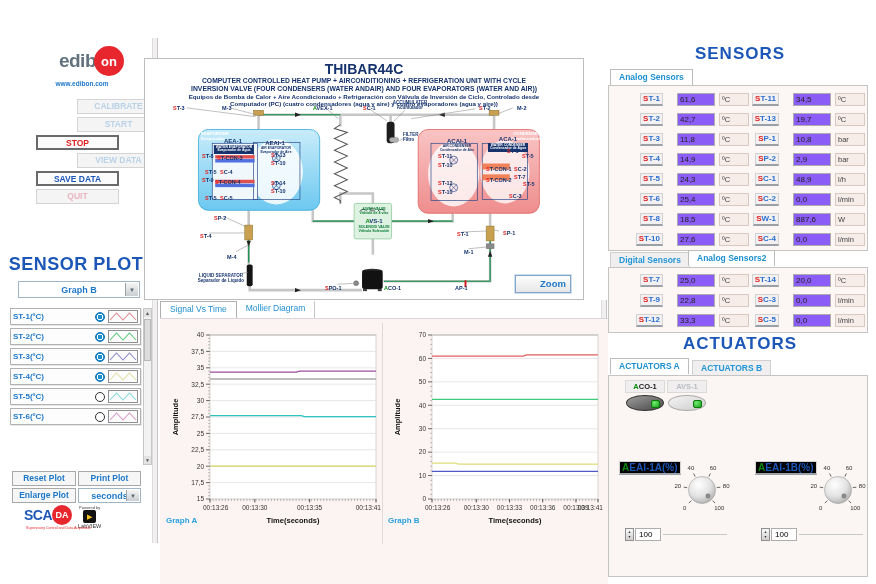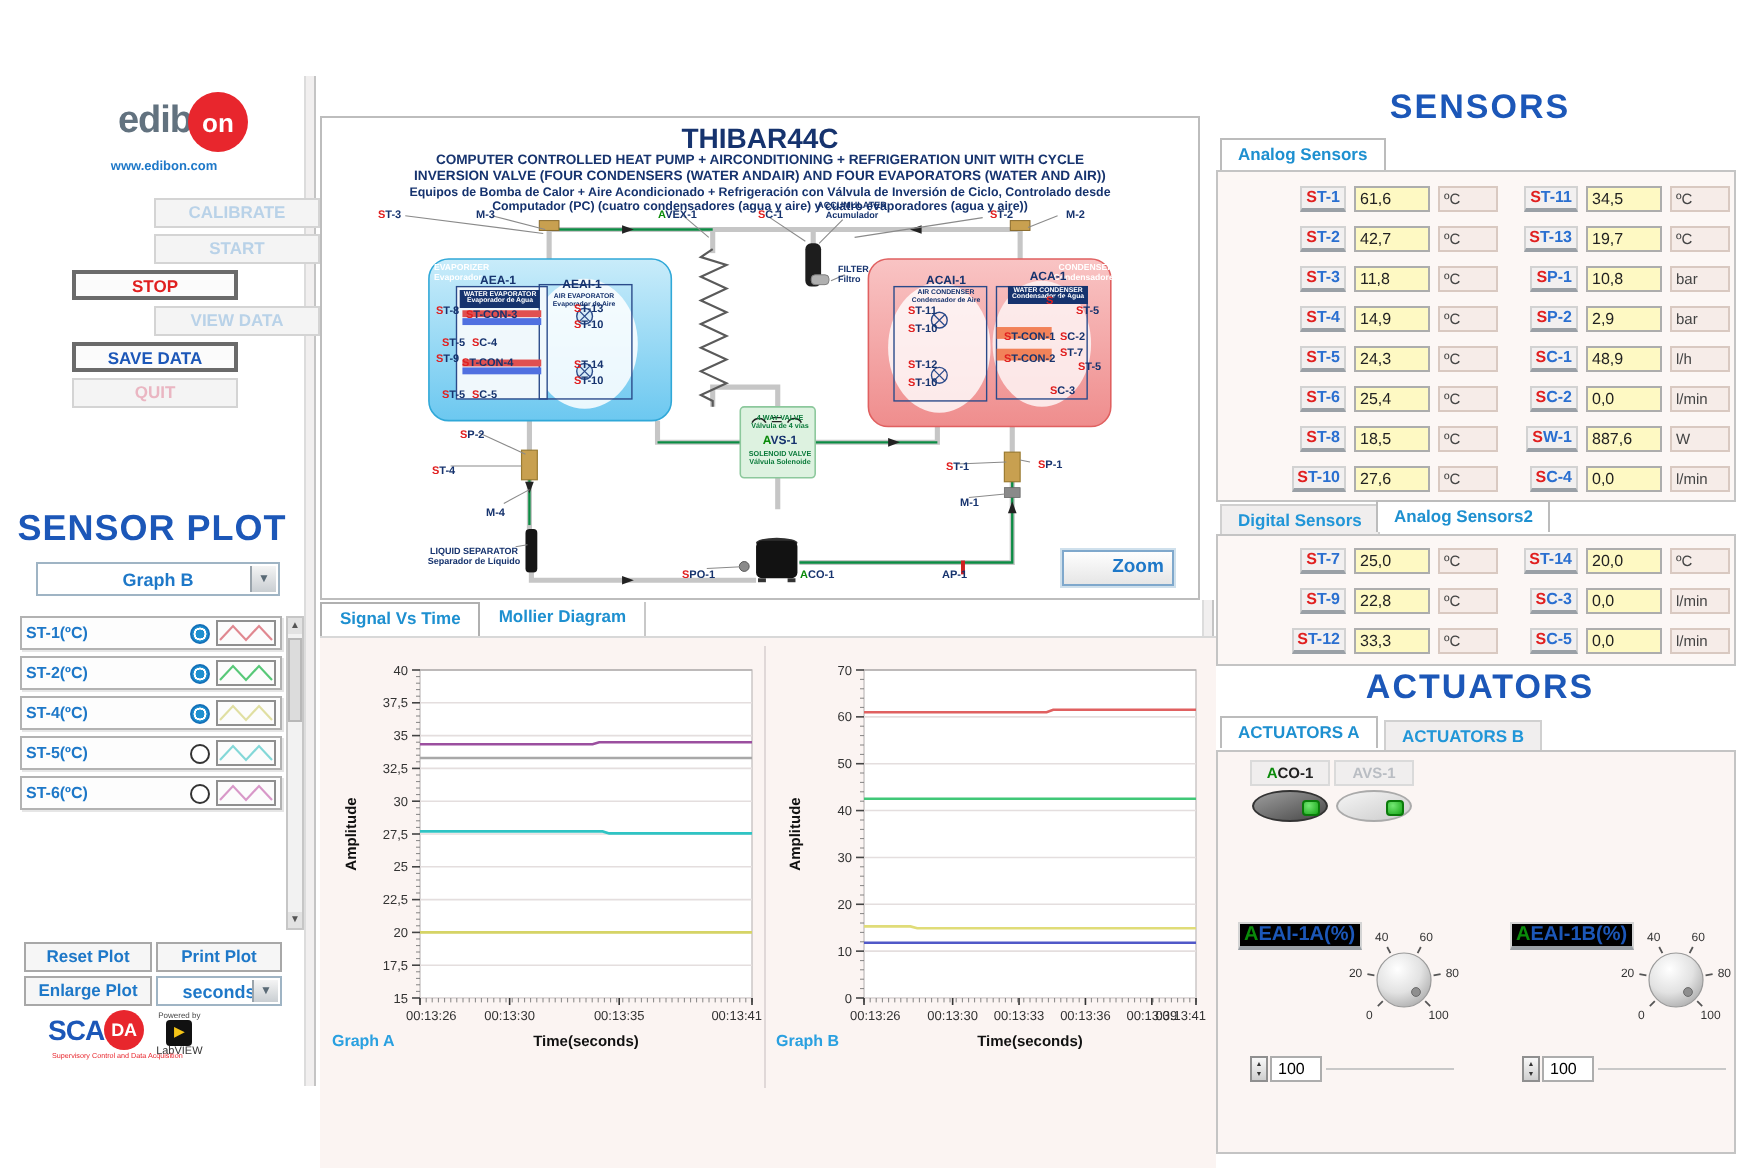--- a/index.html
+++ b/index.html
@@ -54,21 +54,21 @@
   .scada-pre{font-weight:bold;font-size:14px;color:#1c57b8;letter-spacing:-0.5px;line-height:20px;}
   .scada-da{display:inline-flex;align-items:center;justify-content:center;width:20px;height:20px;border-radius:50%;
             background:#e8262d;color:#fff;font-weight:bold;font-size:9px;}
   .scada-tag{position:absolute;left:2px;top:21px;font-size:3.6px;color:#e8262d;width:70px;}
   .lv{margin-left:6px;text-align:center;}
   .lv .lv-pow{font-size:4px;color:#444;}
   .lv .lv-box{width:13px;height:13px;background:#111;border-radius:2px;color:#f5c518;font-size:7px;line-height:13px;margin:0 auto;}
   .lv .lv-name{font-size:5.5px;color:#333;}
 
   
-  #diagram-panel{left:160px;top:58px;width:440px;height:242px;background:#fff;border:1px solid #bdbdbd;}
+  #diagram-panel{left:144px;top:58px;width:440px;height:242px;background:#fff;border:1px solid #bdbdbd;}
   #diag-title{position:absolute;top:2px;left:0;right:0;text-align:center;font-size:14px;font-weight:bold;color:#16336e;}
   .diag-sub{position:absolute;left:0;right:0;text-align:center;font-weight:bold;color:#16336e;}
   #diag-sub1{top:18px;font-size:6.8px;}
   #diag-sub2{top:26px;font-size:6.8px;}
   #diag-es1{top:34px;font-size:6.2px;}
   #diag-es2{top:41px;font-size:6.2px;}
   #diag-canvas{position:absolute;left:0;top:38px;width:438px;height:202px;}
   #diag-labels{position:absolute;left:0;top:38px;width:438px;height:202px;pointer-events:none;}
   .dl{position:absolute;font-weight:bold;font-size:5.5px;color:#16336e;white-space:pre-line;line-height:1.15;}
   .dl.r::first-letter{color:#e02020;}
@@ -80,42 +80,42 @@
   .dl.chip::first-letter{color:#fff;}
   .dl.tb{font-size:3.4px;}
   .dl.gb{color:#0a7a3a;font-size:3.6px;}
   .dl.nb{font-size:4.5px;}
   #zoom-button{position:absolute;right:12px;bottom:6px;width:56px;height:18px;background:linear-gradient(#fefefe,#e6e6e6);
       border:1px solid #7fa8cc;box-shadow:0 0 0 1px #cfe0ec;color:#1e78c8;font-weight:bold;font-size:9.5px;
       text-align:center;line-height:15px;cursor:pointer;padding-left:20px;}
 
   
   #chart-tabs{left:160px;top:301px;height:17px;display:flex;}
-  .ctab{padding:2px 9px 0 9px;font-weight:bold;font-size:8.5px;color:#1e90d0;cursor:pointer;}
+  .ctab{padding:2px 9px 0 9px;font-weight:normal;font-size:8.5px;color:#1e90d0;cursor:pointer;}
   .ctab.active{background:#fff;border:1px solid #b0b0b0;border-bottom:none;}
   .ctab.inactive{border-right:1px solid #c8c8c8;background:transparent;}
   #chart-area{left:160px;top:318px;width:448px;height:266px;background:#fbf4f2;border-top:1px solid #d8d8d8;}
   #chartA{position:absolute;left:4px;top:8px;}
   #chartB{position:absolute;left:226px;top:8px;}
   #chart-div{position:absolute;left:222px;top:4px;bottom:40px;width:1px;background:#e0d8d8;}
   .ctick{font-size:6.5px;fill:#333;font-family:"Liberation Sans",sans-serif;}
   .caxis{font-size:7.5px;font-weight:bold;fill:#111;font-family:"Liberation Sans",sans-serif;}
   .cgraph{font-size:8px;font-weight:bold;fill:#2aa0e0;font-family:"Liberation Sans",sans-serif;}
 
   
   #sensors-title{left:608px;top:44px;width:264px;text-align:center;font-size:17px;font-weight:bold;color:#1c57b8;letter-spacing:1px;}
   .rtab{position:absolute;height:16px;padding:2px 8px 0 8px;font-weight:bold;font-size:8.5px;color:#1e90d0;cursor:pointer;}
   .rtab.active{background:#fff;border:1px solid #bcbcbc;border-bottom:none;}
   .rtab.inactive{background:#f0eeee;border:1px solid #d0d0d0;border-bottom:none;color:#2196d8;}
   .gbox{position:absolute;border:1px solid #c4c4c4;background:#fcf7f5;}
   .srow{position:absolute;display:flex;align-items:center;height:14px;}
   .slbl{display:inline-block;font-weight:bold;font-size:8px;color:#2a6fd0;background:#f2f0f0;border:1px solid #d2d2d2;
         border-bottom:2px solid #9aa0a6;padding:0 2px;line-height:10px;cursor:pointer;}
   .slbl::first-letter{color:#e02020;}
-  .sval{width:38px;height:13px;background:#fef9c3;border:1px solid #adadad;font-size:8px;color:#222;padding:0 2px;line-height:11px;margin-left:4px;}
+  .sval{width:38px;height:13px;background:#8b5cf6;border:1px solid #adadad;font-size:8px;color:#222;padding:0 2px;line-height:11px;margin-left:14px;}
   .sunit{width:30px;height:13px;background:#f6ece8;border:1px solid #d9c9c1;font-size:7.5px;color:#444;padding:0 2px;line-height:11px;margin-left:4px;}
 
   #actuators-title{left:608px;top:334px;width:264px;text-align:center;font-size:17px;font-weight:bold;color:#1c57b8;letter-spacing:1px;}
   .abox{position:absolute;border:1px solid #c4c4c4;background:#fbf5f3;}
   .tgl{position:absolute;width:40px;text-align:center;}
   .tchip{display:block;font-weight:bold;font-size:7.5px;background:#f0eeee;border:1px solid #dadada;padding:1px 0;cursor:pointer;}
   .tchip.on-dark{color:#222;}
   .tchip.on-dark::first-letter{color:#0a8a0a;}
   .tchip.off{color:#b9bdc3;}
   .oval{width:38px;height:16px;border-radius:50%;position:relative;margin:2px auto 0 auto;cursor:pointer;}
@@ -181,20 +181,29 @@
             <polyline points="1,9 7.5,2 14,9 20.5,2 27,9" fill="none" stroke="#e08890" stroke-width="1.1"></polyline>
           </svg>
         </span>
       </div>
       <div class="prow">
         <span class="plbl">ST-2(ºC)</span>
         <span class="prad on"></span>
         <span class="pthumb">
           <svg width="28" height="11">
             <polyline points="1,9 7.5,2 14,9 20.5,2 27,9" fill="none" stroke="#58c878" stroke-width="1.1"></polyline>
+          </svg>
+        </span>
+      </div>
+      <div class="prow">
+        <span class="plbl">ST-3(ºC)</span>
+        <span class="prad on"></span>
+        <span class="pthumb">
+          <svg width="28" height="11">
+            <polyline points="1,9 7.5,2 14,9 20.5,2 27,9" fill="none" stroke="#8886cc" stroke-width="1.1"></polyline>
           </svg>
         </span>
       </div>
       <div class="prow">
         <span class="plbl">ST-4(ºC)</span>
         <span class="prad on"></span>
         <span class="pthumb">
           <svg width="28" height="11">
             <polyline points="1,9 7.5,2 14,9 20.5,2 27,9" fill="none" stroke="#e0dfa2" stroke-width="1.1"></polyline>
           </svg>

